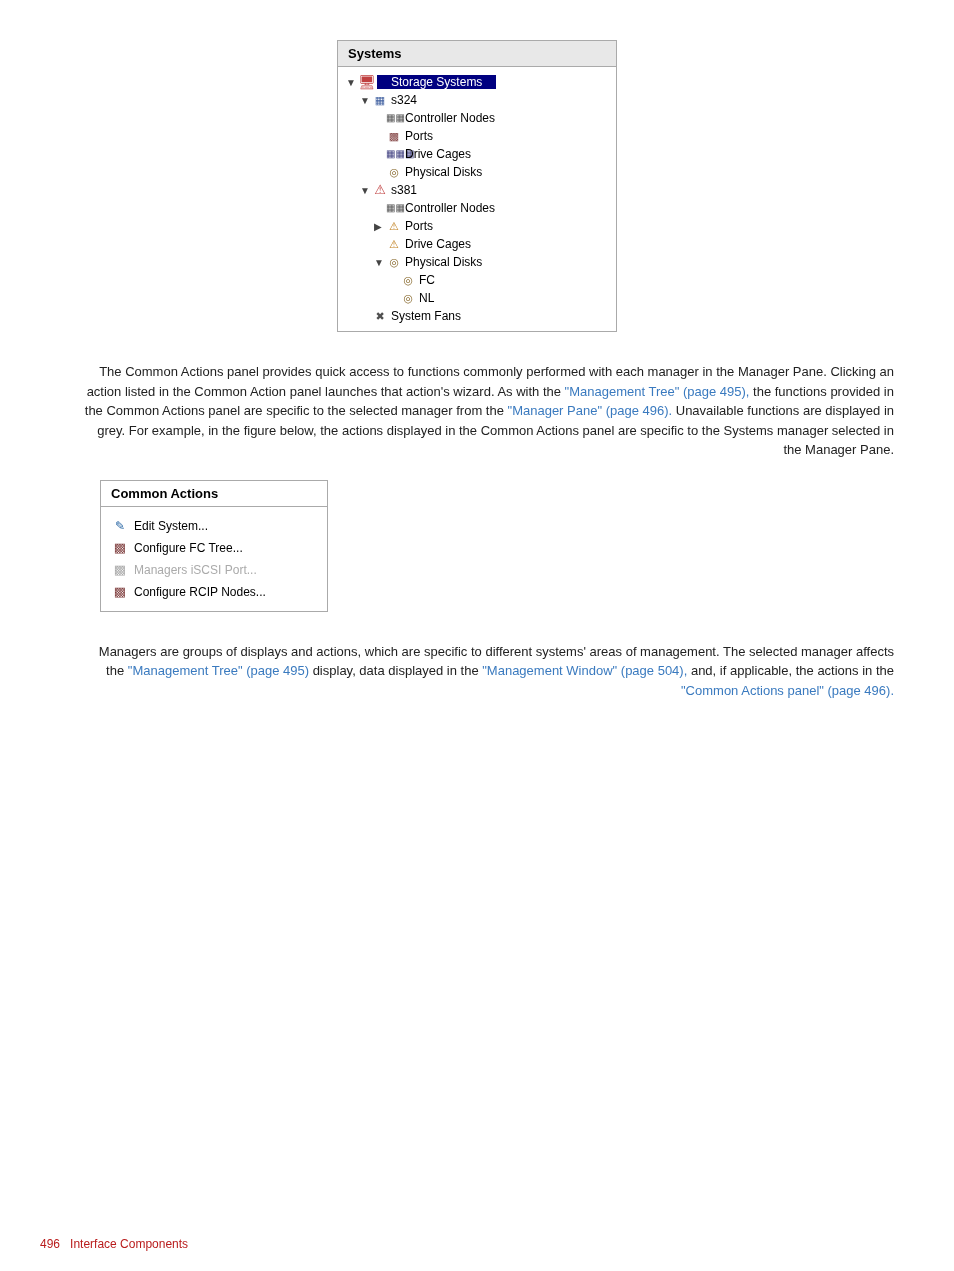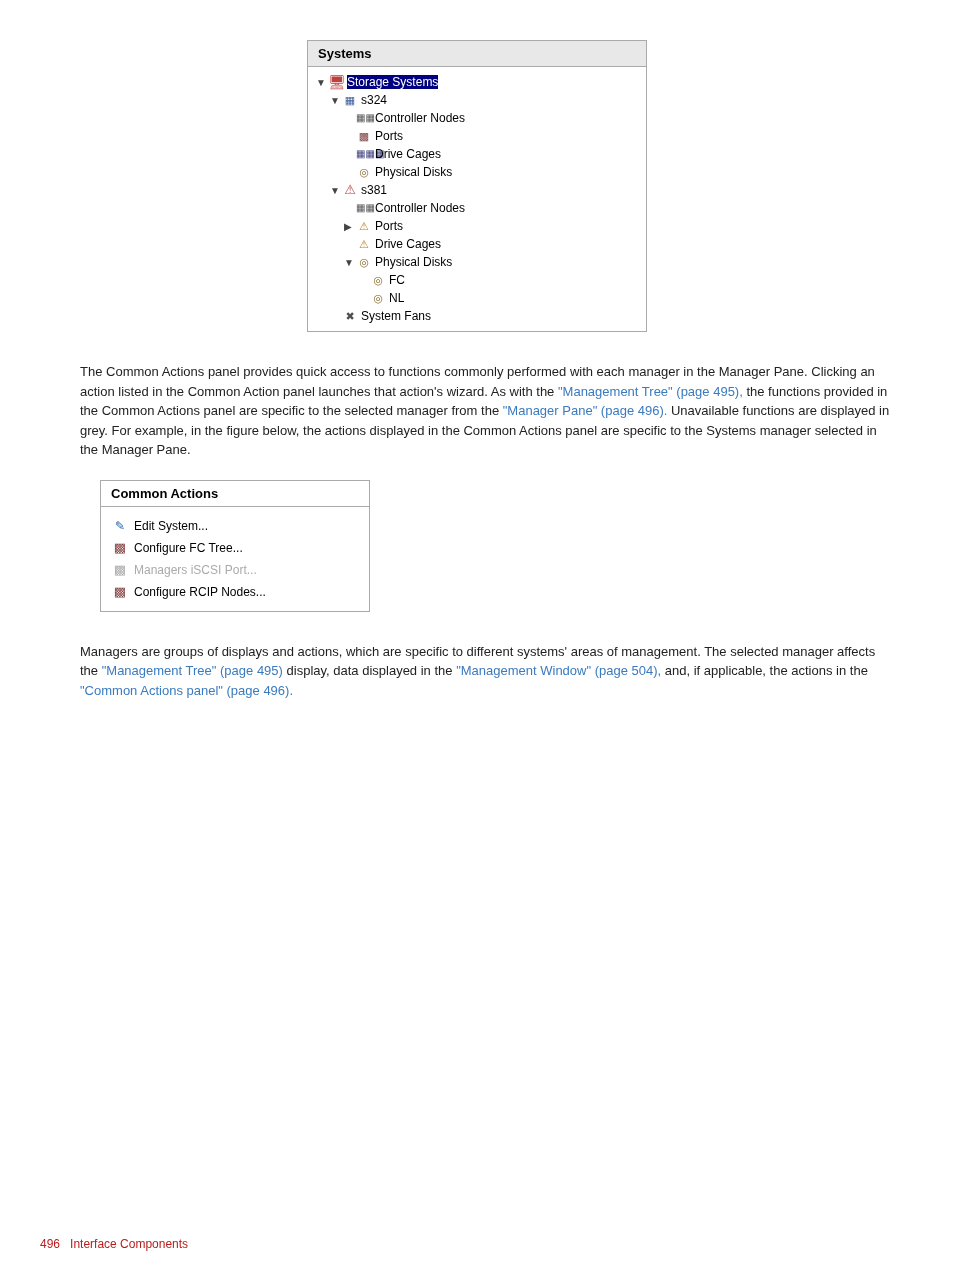--- a/index.html
+++ b/index.html
@@ -9,21 +9,21 @@
       background: #ffffff;
       color: #000000;
       width: 954px;
       min-height: 1271px;
       padding: 20px 40px 40px 40px;
     }
 
     
     .systems-panel {
       border: 1px solid #aaa;
-      width: 340px;
+      width: 280px;
       margin: 20px auto 30px auto;
       background: #ffffff;
     }
     .systems-panel-header {
       background: #e8e8e8;
       padding: 5px 10px;
       font-weight: bold;
       font-size: 13px;
       border-bottom: 1px solid #aaa;
     }
@@ -70,30 +70,31 @@
     }
 
     
     .section-body {
       margin-left: 40px;
       margin-right: 20px;
       font-size: 13px;
       line-height: 1.5;
       margin-bottom: 20px;
       color: #222;
+      text-align: right;
     }
     .link {
       color: #3a7abf;
       text-decoration: none;
     }
 
     
     .common-actions-panel {
       border: 1px solid #aaa;
-      width: 270px;
+      width: 228px;
       margin: 15px 60px 30px 60px;
       background: #ffffff;
     }
     .common-actions-header {
       padding: 5px 10px;
       font-weight: bold;
       font-size: 13px;
       border-bottom: 1px solid #aaa;
     }
     .action-list {
@@ -131,21 +132,21 @@
       bottom: 20px;
       left: 40px;
       font-size: 12px;
       color: #b91c1c;
     }
 
     
     .selected-label {
       background: #000080;
       color: #ffffff;
-      padding: 0 0;
+      padding: 0 14px;
     }
   </style>
 </head>
 <body>
 
 <div class="systems-panel">
   <div class="systems-panel-header">Systems</div>
   <div class="tree">
 
     <div class="tree-item">

